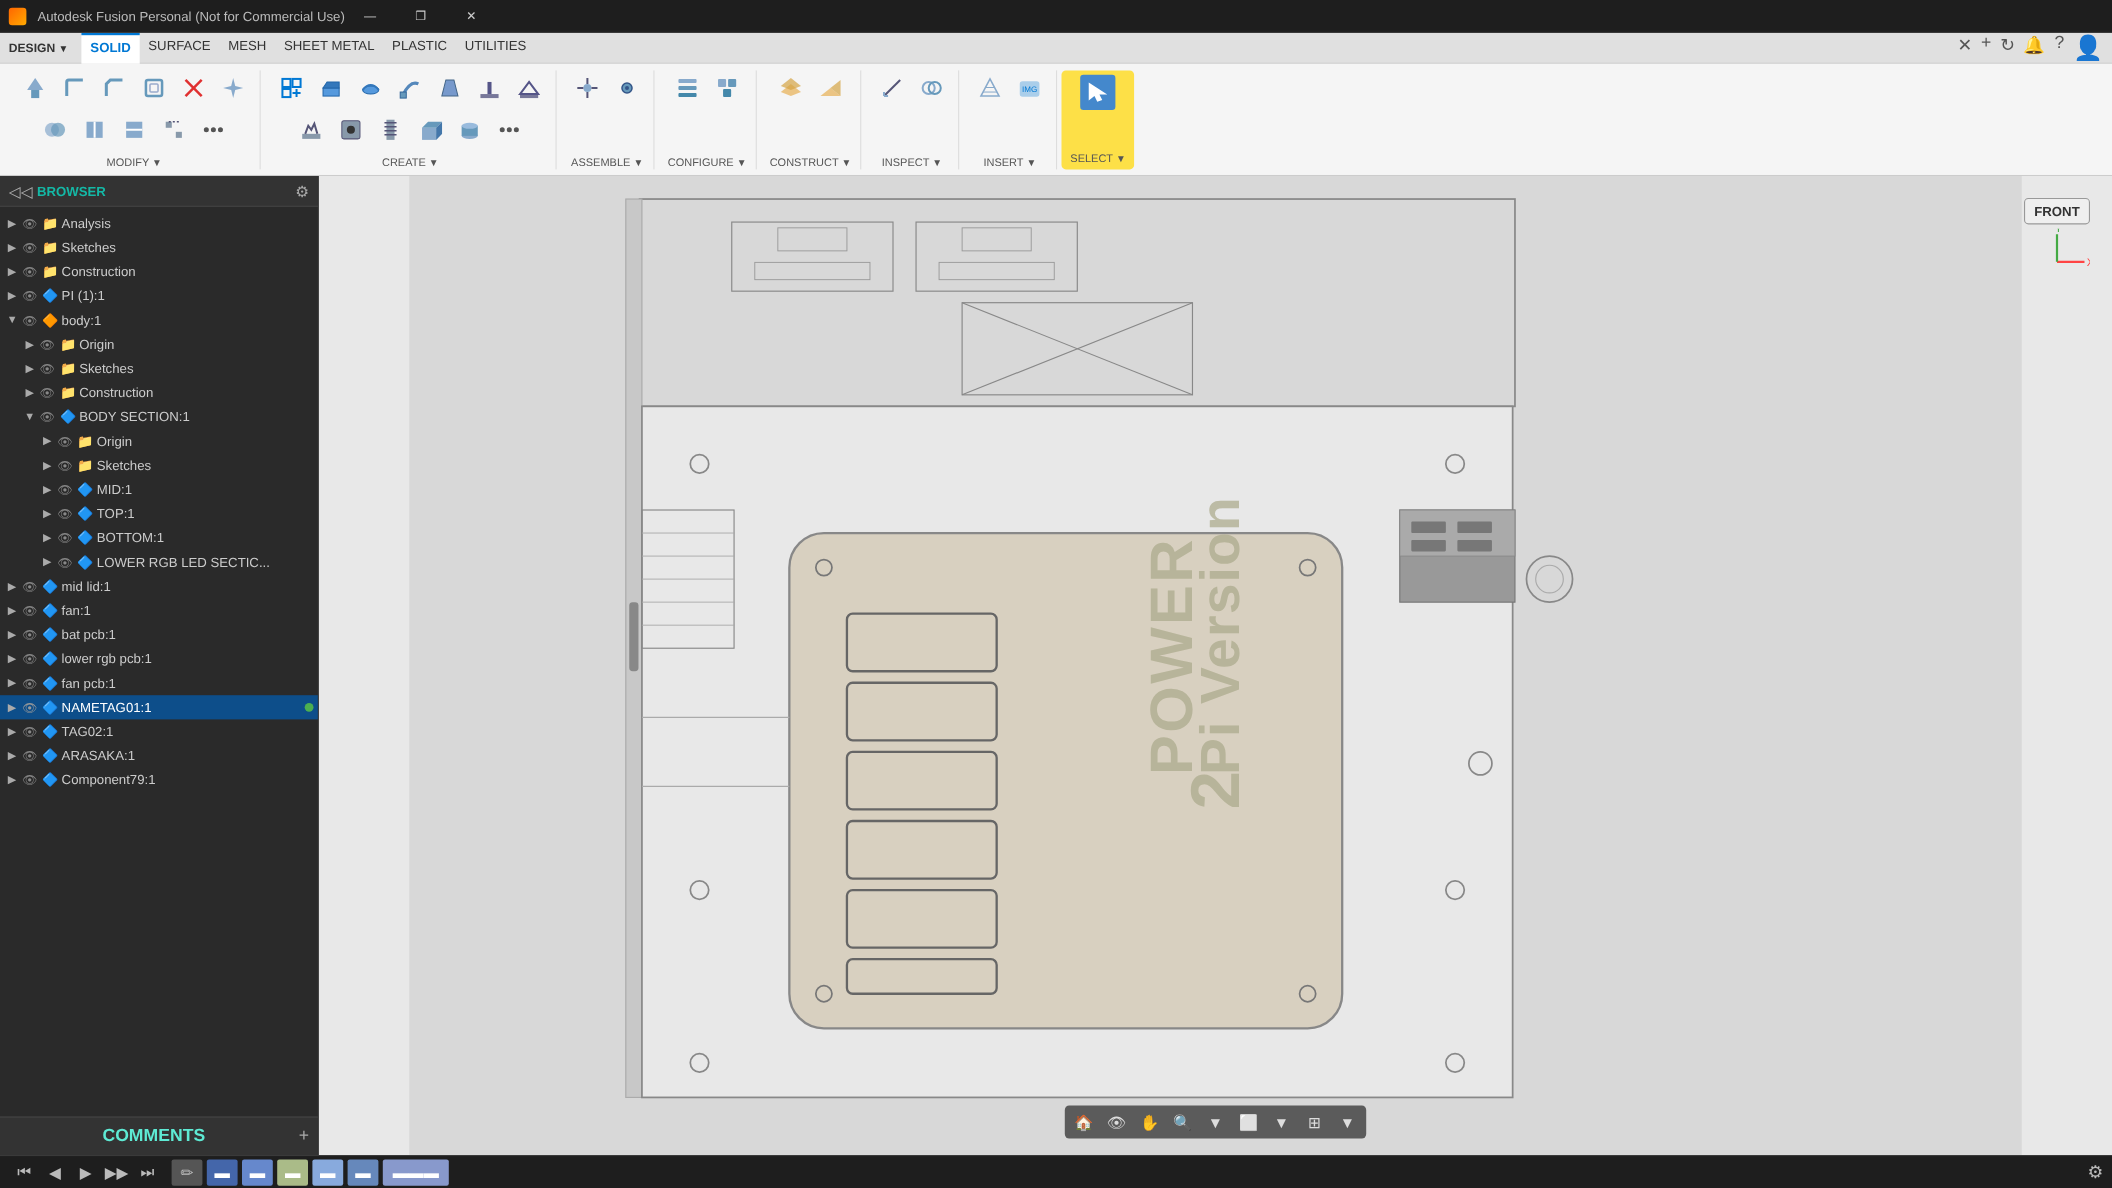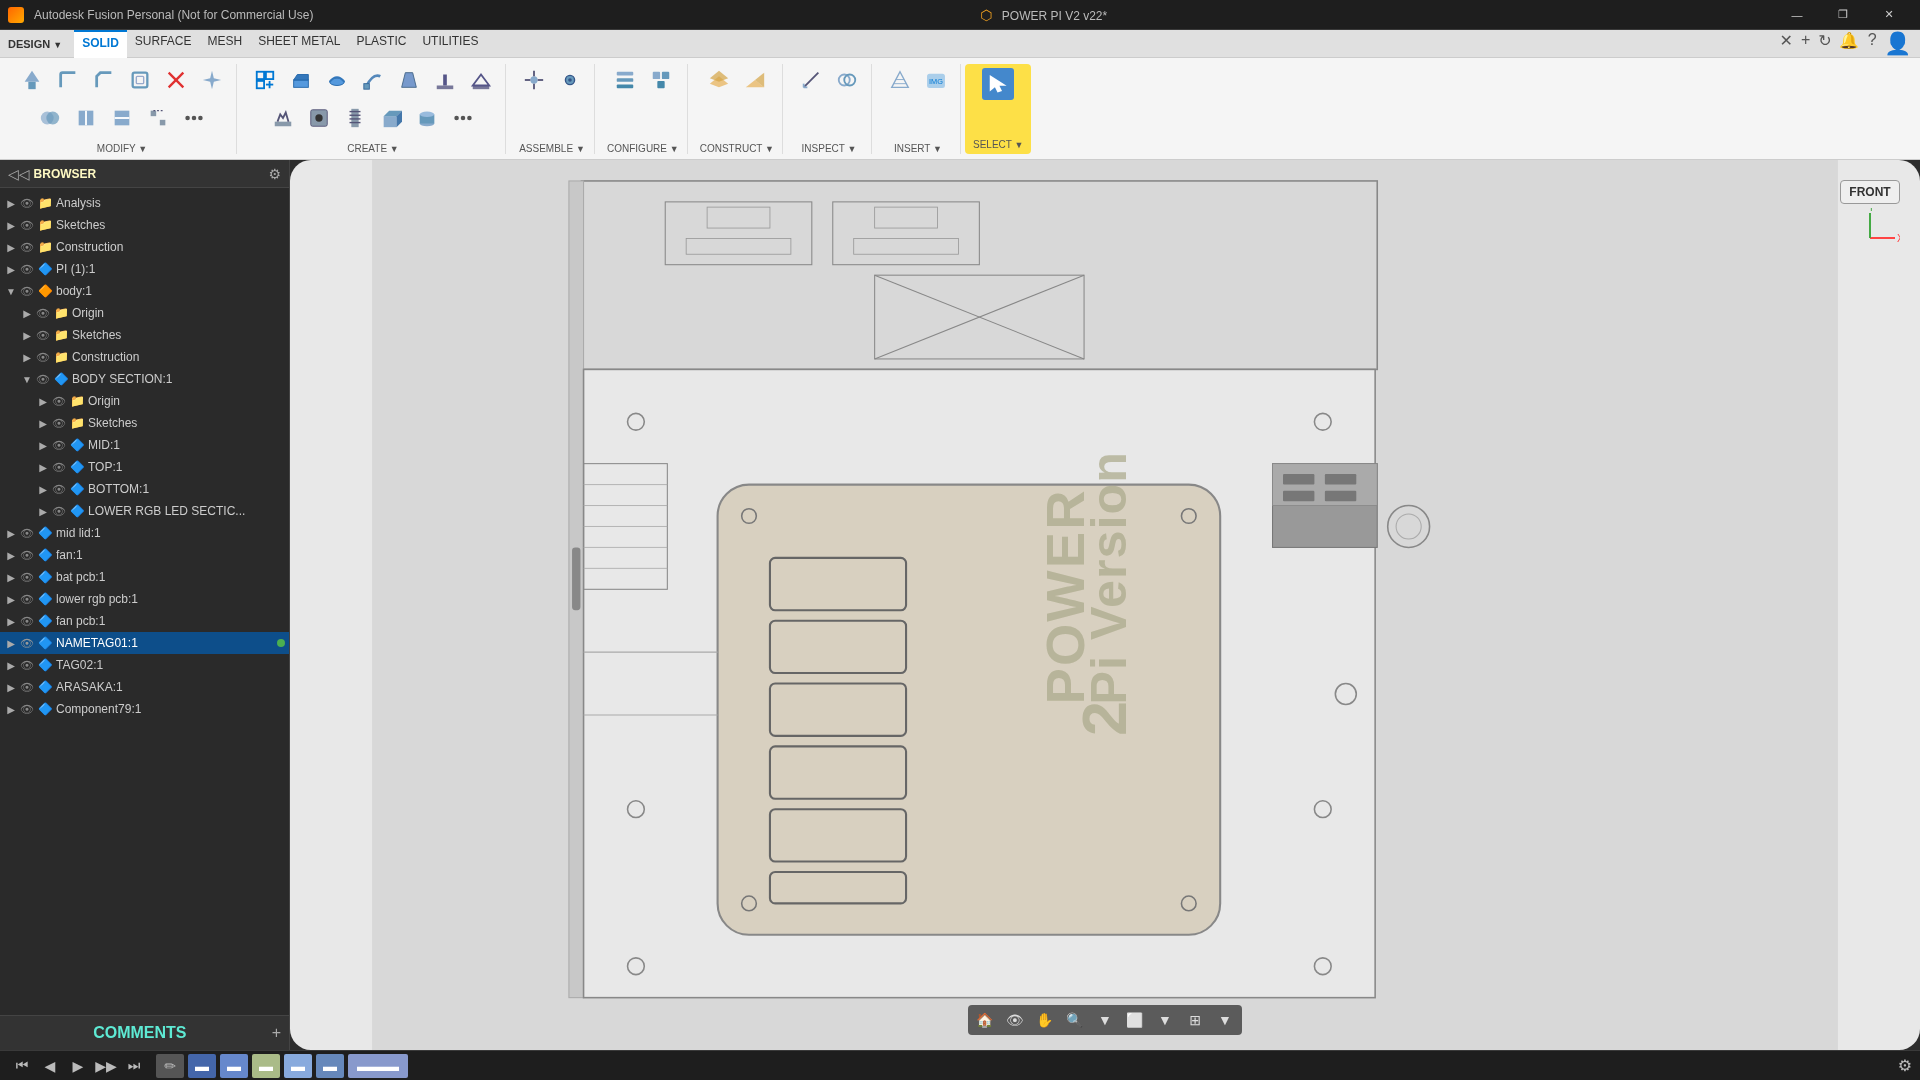--- a/index.html
+++ b/index.html
@@ -112,21 +112,21 @@
     }
     #browser-header {
       display: flex;
       align-items: center;
       padding: 4px 8px;
       background: #333;
       border-bottom: 1px solid #444;
       height: 28px;
     }
     #browser-header .back-btn { cursor: pointer; color: #aaa; margin-right: 4px; font-size: 14px; }
-    #browser-header .title { font-size: 12px; font-weight: bold; color: #fef9c3; flex: 1; }
+    #browser-header .title { font-size: 12px; font-weight: bold; color: #14b8a6; flex: 1; }
     #browser-header .settings-btn { cursor: pointer; color: #aaa; font-size: 14px; }
 
     #browser-tree {
       flex: 1;
       overflow-y: auto;
       padding: 4px 0;
     }
     .tree-item {
       display: flex;
       align-items: center;
@@ -163,21 +163,20 @@
     }
     #comments-section .label { font-size: 16px; font-weight: bold; color: #5eead4; flex: 1; text-align: center; }
     #comments-section .add-btn { cursor: pointer; color: #aaa; font-size: 16px; }
 
     
     #viewport {
       flex: 1;
       background: #e8e8e8;
       position: relative;
       overflow: hidden;
-      border-radius: 21px;
     }
 
     
     #view-cube {
       position: absolute;
       top: 20px;
       right: 20px;
       width: 80px;
       height: 80px;
     }
@@ -246,24 +245,20 @@
       border-radius: 3px;
       display: inline-block;
     }
   </style>
 </head>
 <body>
 
 <div id="titlebar">
   <span class="fusion-icon"></span>
   <span style="font-size:12px; color:#bbb; margin-left:10px;">Autodesk Fusion Personal (Not for Commercial Use)</span>
-  <span class="title">
-    <span style="color:#f0a020; margin-right:6px; font-size:14px;">⬡</span>
-    <span>POWER PI V2 v22*</span>
-  </span>
   <div class="win-controls">
     <div class="win-btn">—</div>
     <div class="win-btn">❐</div>
     <div class="win-btn close">✕</div>
   </div>
 </div>
 
 <div id="toolbar">
   <div id="toolbar-tabs">
     <div style="display:flex; align-items:center; margin-right:12px;">

